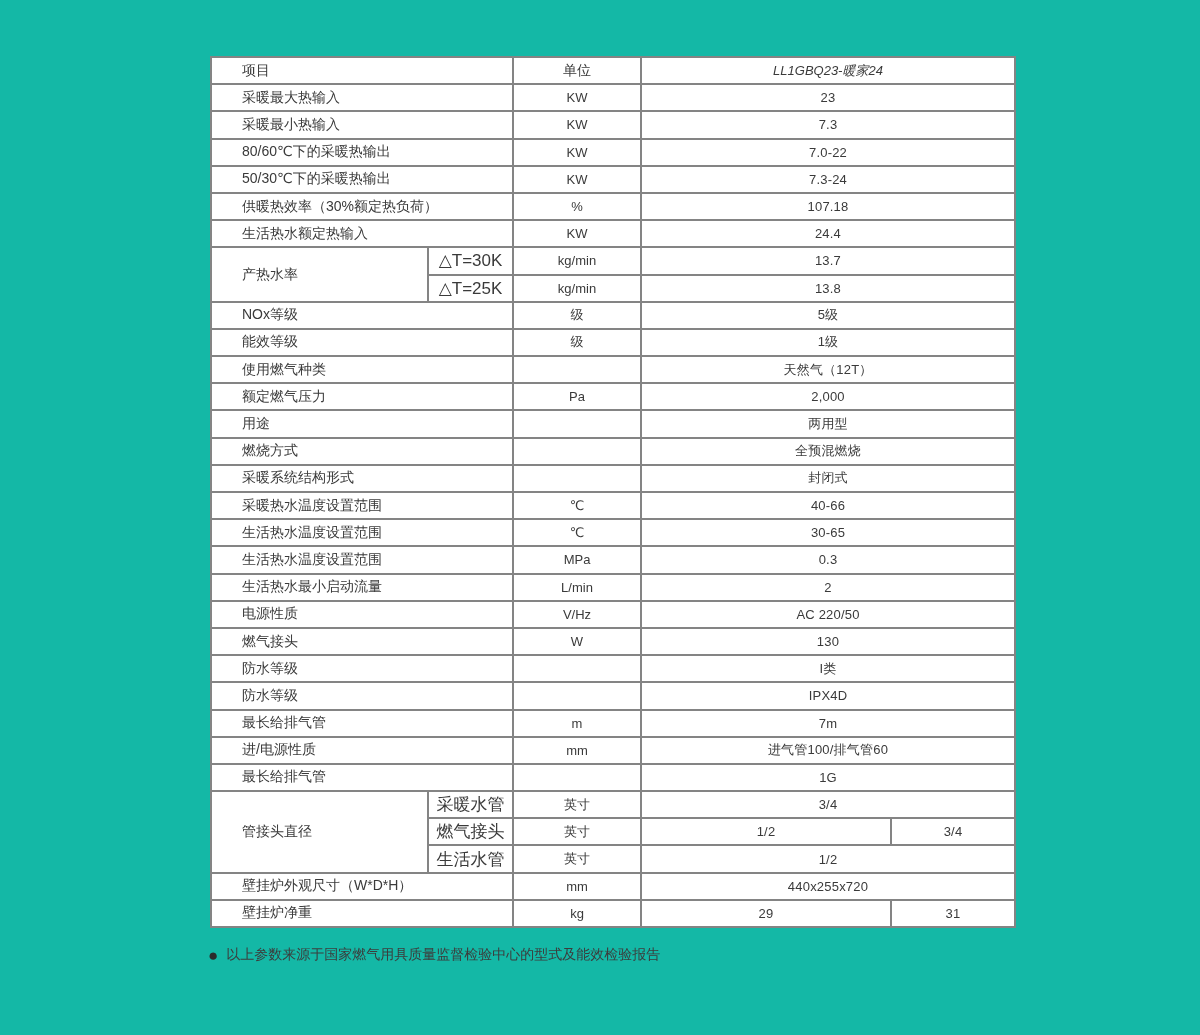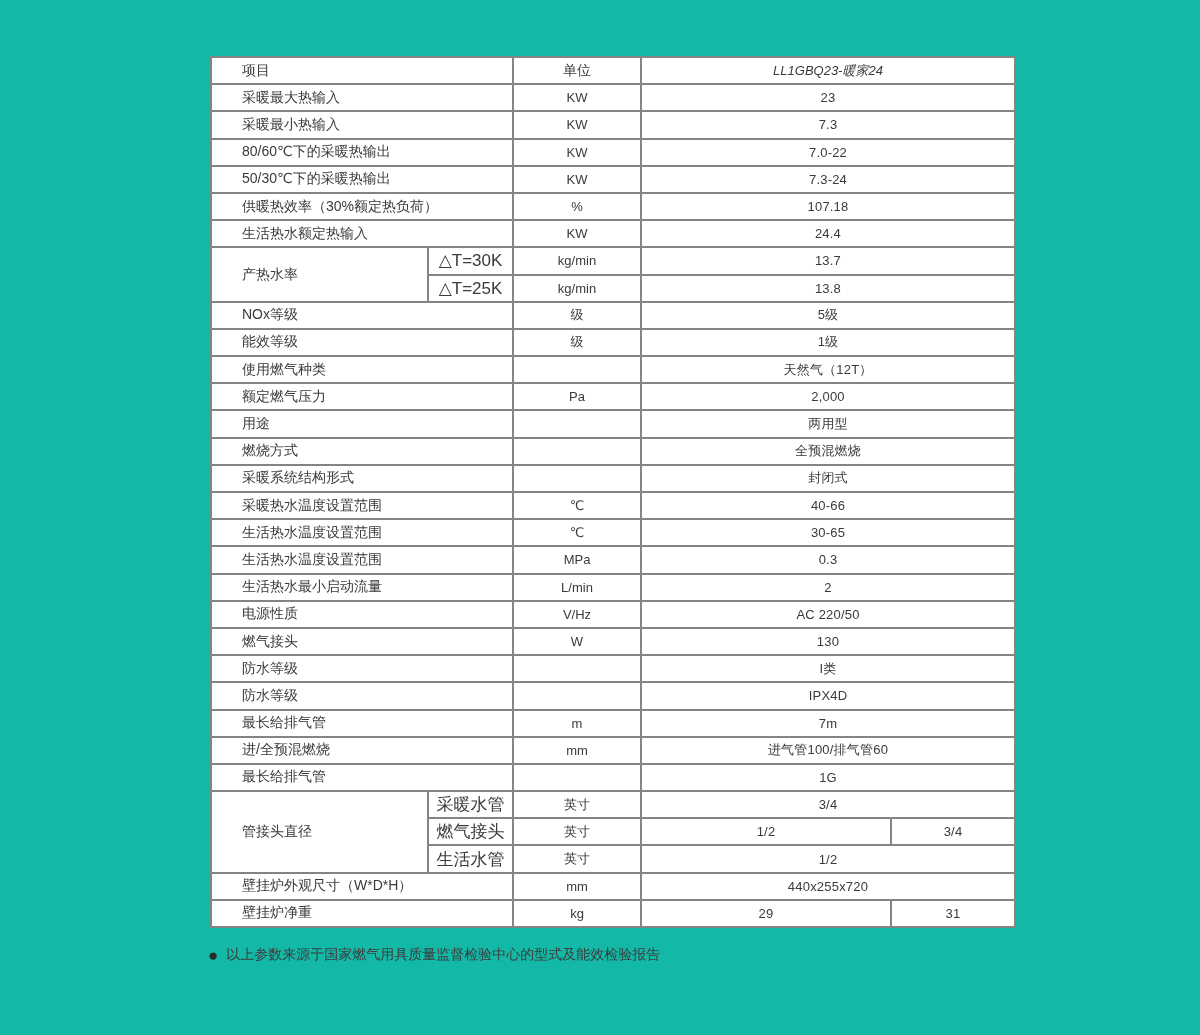--- a/index.html
+++ b/index.html
@@ -193,21 +193,21 @@
           <td class="label" colspan="2">防水等级</td>
           <td class="center unit"></td>
           <td class="center val" colspan="2">IPX4D</td>
         </tr>
         <tr>
           <td class="label" colspan="2">最长给排气管</td>
           <td class="center unit">m</td>
           <td class="center val" colspan="2">7m</td>
         </tr>
         <tr>
-          <td class="label" colspan="2">进/全预混燃烧</td>
+          <td class="label" colspan="2">进/电源性质</td>
           <td class="center unit">mm</td>
           <td class="center val" colspan="2">进气管100/排气管60</td>
         </tr>
         <tr>
           <td class="label" colspan="2">最长给排气管</td>
           <td class="center unit"></td>
           <td class="center val" colspan="2">1G</td>
         </tr>
         <tr>
           <td class="label" rowspan="3">管接头直径</td>

